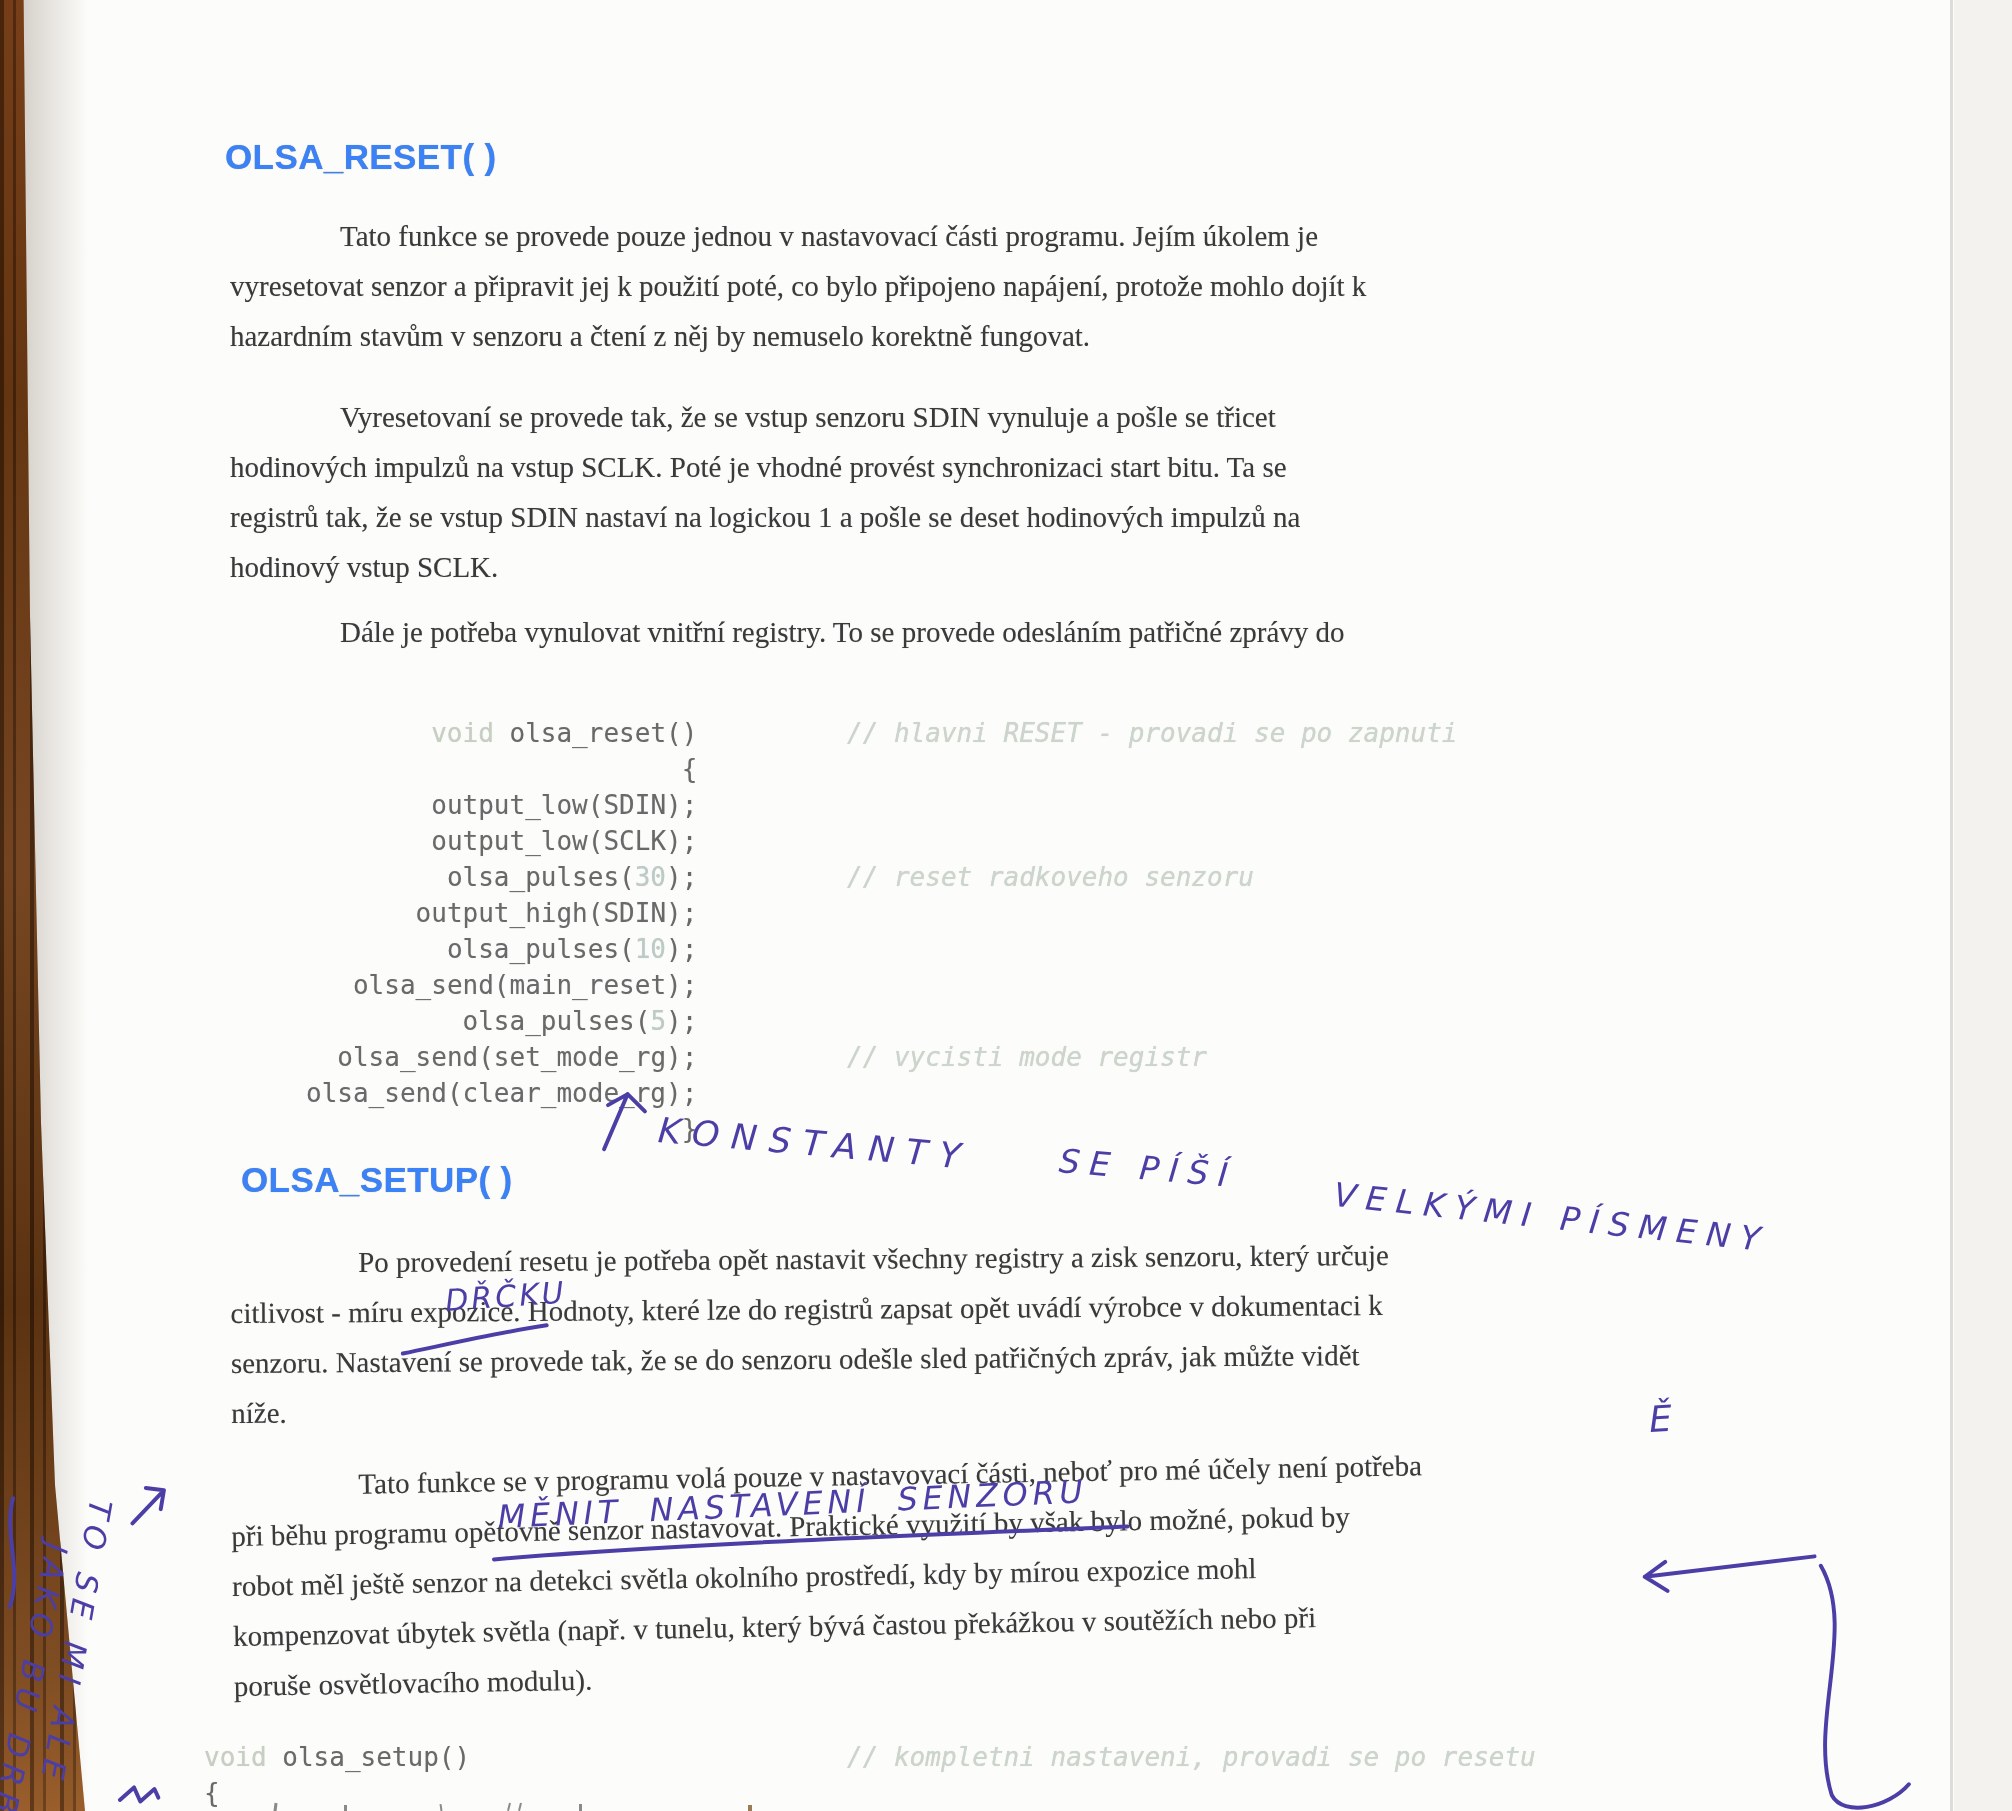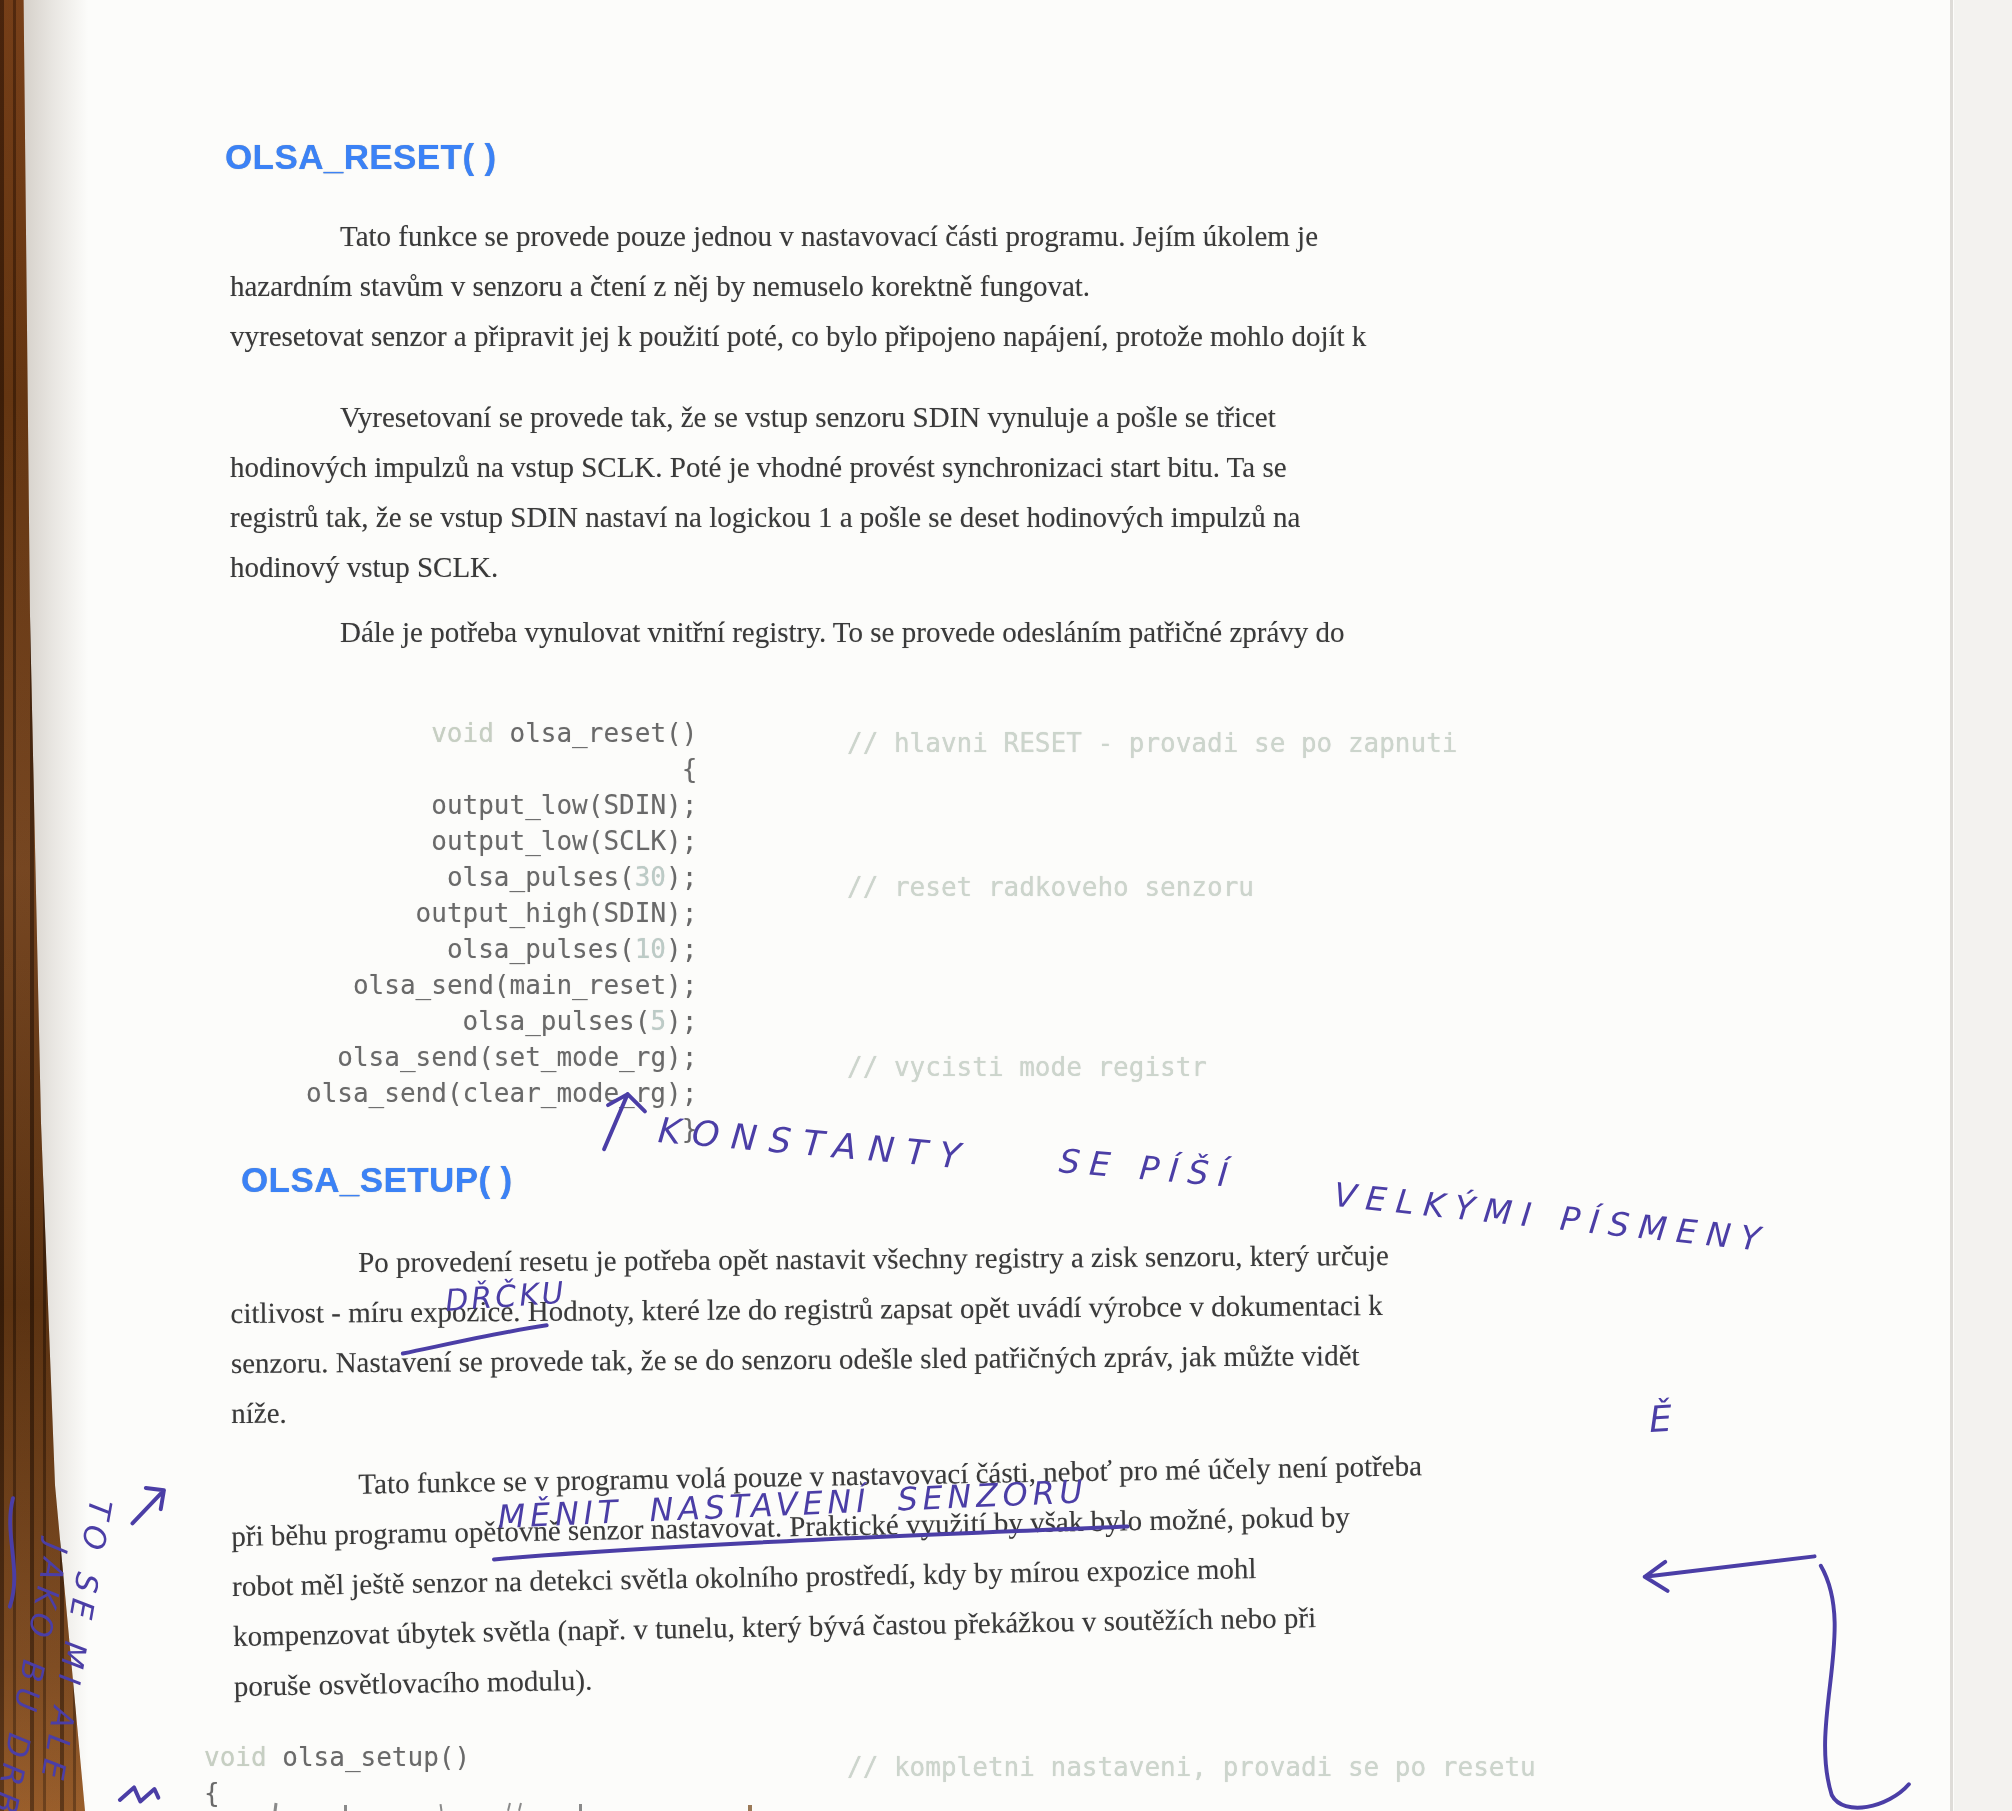--- a/index.html
+++ b/index.html
@@ -24,41 +24,41 @@
   .par .ln{white-space:nowrap;height:50px;line-height:50px;}
   .ind1{padding-left:110px;}
   .ind2{padding-left:128px;}
   .it{}
   .codeblk{position:absolute;font-family:"DejaVu Sans Mono",monospace;font-size:26px;color:#696969;
     text-shadow:0 0 0.8px rgba(120,120,120,.35);}
   .codeblk .row{position:relative;height:36px;line-height:36px;white-space:pre;}
   .codeblk .row.in{padding-left:102px;}
   .kw{color:#c6cfc2;}
   .num{color:#bccbc6;}
-  .cm{position:absolute;left:643px;top:10px;color:#ccd5cc;white-space:pre;}
+  .cm{position:absolute;left:643px;top:0;color:#ccd5cc;font-style:italic;white-space:pre;}
   .hw{position:absolute;font-family:"DejaVu Sans",sans-serif;font-style:italic;color:#4b3ea6;
     white-space:nowrap;transform-origin:left top;}
   .frag{position:absolute;background:#8a8a8a;}
   svg.overlay{position:absolute;left:0;top:0;pointer-events:none;}
 </style>
 </head>
 <body>
 
 <div class="paper"></div>
 <div class="right-band"></div>
 <div class="crease"></div>
 <div class="edge-shadow"></div>
 <div class="wood"></div>
 
 <div class="headline" style="left:225px;top:137px;">OLSA_RESET( )</div>
 
 <div class="par" style="left:230px;top:211px;">
   <div class="ln ind1"><span>Tato funkce se provede pouze jednou v nastavovací části programu. Jejím úkolem je</span></div>
+  <div class="ln"><span>vyresetovat senzor a připravit jej k použití poté, co bylo připojeno napájení, protože mohlo dojít k</span></div>
   <div class="ln"><span>hazardním stavům v senzoru a čtení z něj by nemuselo korektně fungovat.</span></div>
-  <div class="ln"><span>vyresetovat senzor a připravit jej k použití poté, co bylo připojeno napájení, protože mohlo dojít k</span></div>
 </div>
 
 <div class="par" style="left:230px;top:392px;">
   <div class="ln ind1"><span>Vyresetovaní se provede tak, že se vstup senzoru </span><span class="it">SDIN</span><span> vynuluje a pošle se třicet</span></div>
   <div class="ln"><span>hodinových impulzů na vstup </span><span class="it">SCLK</span><span>. Poté je vhodné provést synchronizaci start bitu. Ta se</span></div>
   <div class="ln"><span>registrů tak, že se vstup </span><span class="it">SDIN</span><span> nastaví na logickou 1 a pošle se deset hodinových impulzů na</span></div>
   <div class="ln"><span>hodinový vstup </span><span class="it">SCLK</span><span>.</span></div>
 </div>
 
 <div class="par" style="left:230px;top:607px;">

